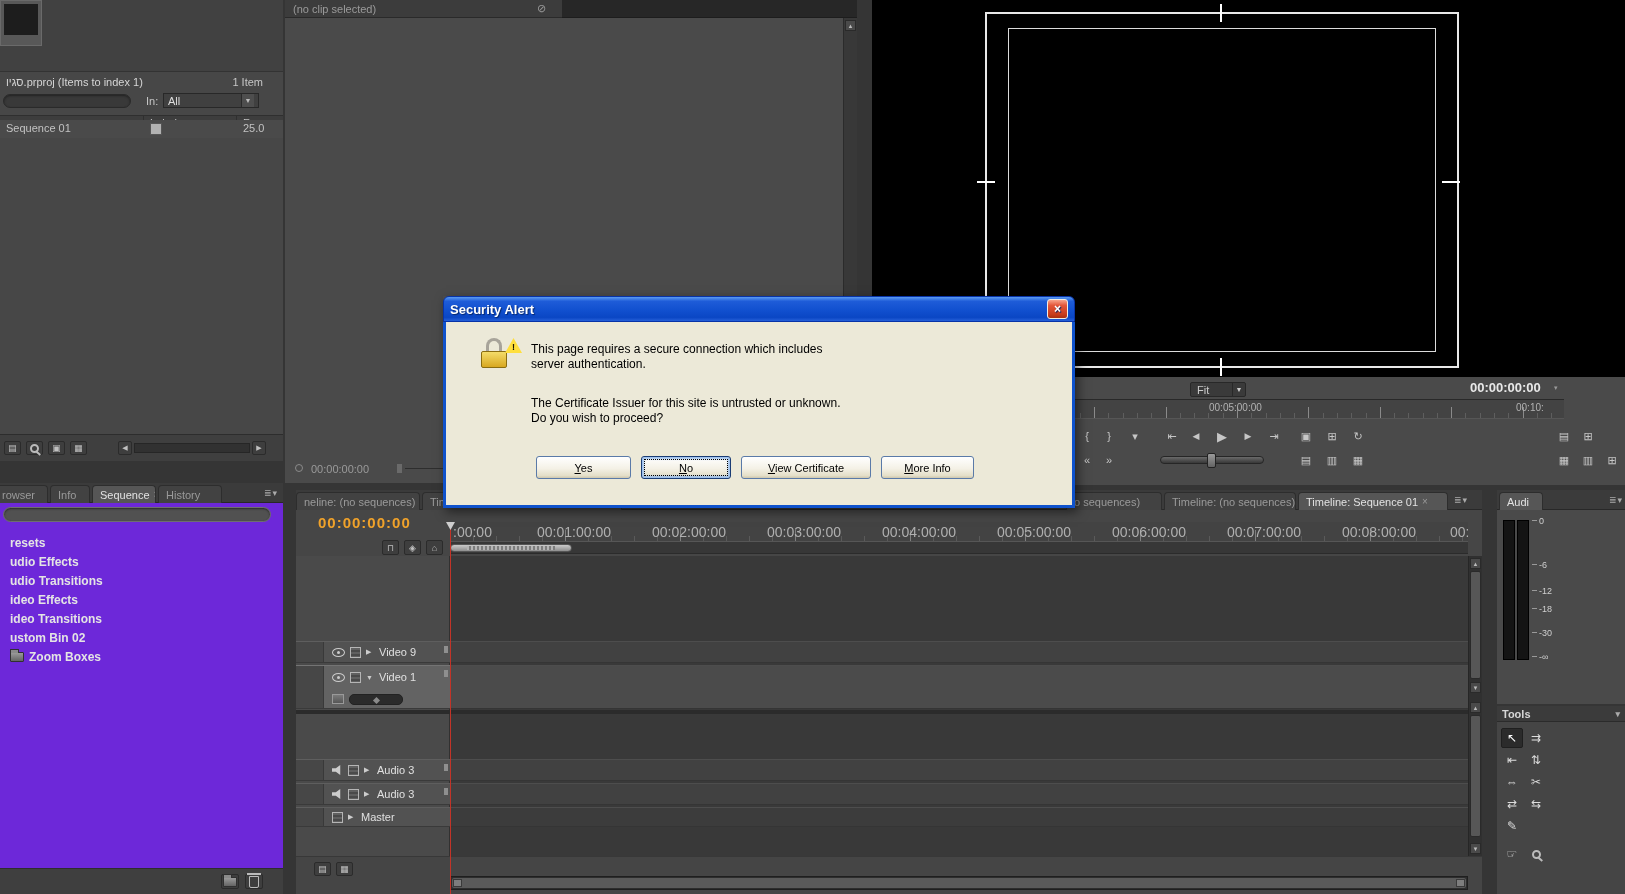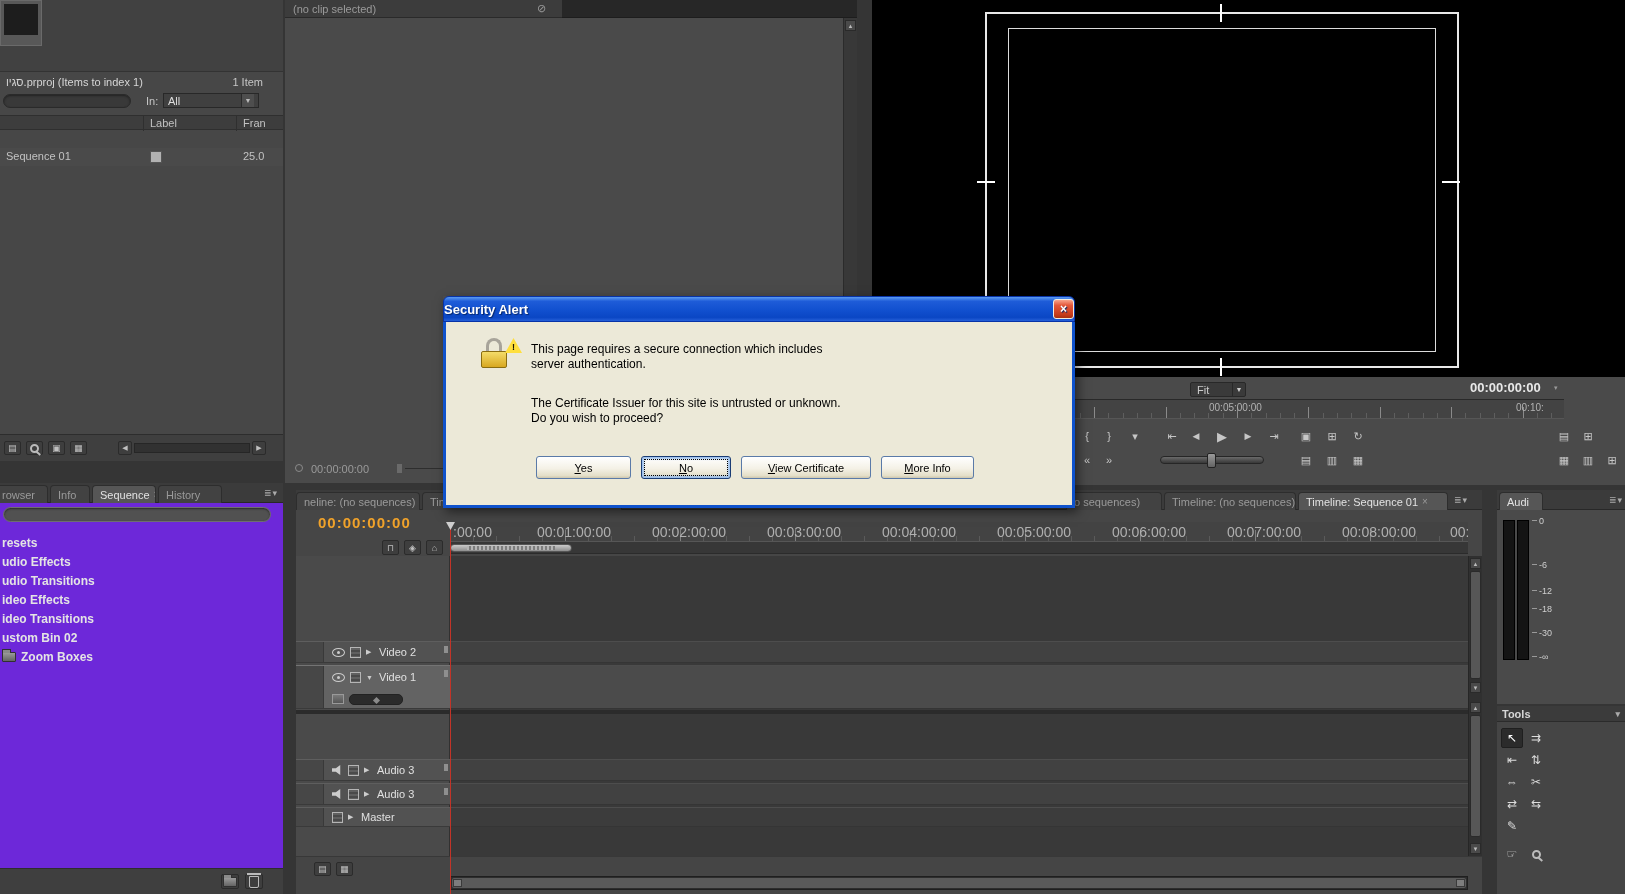--- a/index.html
+++ b/index.html
@@ -23,21 +23,21 @@
 
 
 .proj-preview{position:absolute;left:0;top:0;width:283px;height:72px;background:#414141;border-bottom:1px solid #333}
 .thumb{position:absolute;left:0;top:0;width:42px;height:46px;background:#585858;border:1px solid #6a6a6a}
 .thumb .inner{position:absolute;left:3px;top:3px;right:3px;bottom:10px;background:#1d1d1d}
 .proj-find{position:absolute;left:3px;top:94px;width:128px;height:14px;background:#393939;border:1px solid #2a2a2a;border-radius:7px;box-shadow:inset 0 1px 2px #222}
 .proj-dd{position:absolute;left:163px;top:93px;width:96px;height:15px;background:#404040;border:1px solid #282828;display:flex;align-items:center;padding:0 4px;color:#ddd}
 .proj-dd .val{flex:1}
 .proj-dd .dda{width:13px;height:13px;background:#4e4e4e;border-left:1px solid #2a2a2a;display:flex;align-items:center;justify-content:center;font-size:7px;color:#bbb}
 .proj-cols{position:absolute;left:0;top:115px;width:283px;height:15px;background:#3d3d3d;border-top:1px solid #2f2f2f;border-bottom:1px solid #2f2f2f;color:#bbb}
-.proj-row{position:absolute;left:0;top:148px;width:283px;height:18px;background:#4a4a4a;color:#ddd}
+.proj-row{position:absolute;left:0;top:120px;width:283px;height:18px;background:#4a4a4a;color:#ddd}
 .chip{position:absolute;left:150px;top:3px;width:12px;height:12px;background:#b2b2b2;border:1px solid #555}
 .proj-bottom{position:absolute;left:0;bottom:0;width:283px;height:27px;background:#3f3f3f;border-top:1px solid #2d2d2d}
 .mag{position:relative;width:9px;height:9px;border:2px solid #bbb;border-radius:50%;display:inline-block}
 .mag::after{content:"";position:absolute;right:-4px;bottom:-3px;width:6px;height:2px;background:#bbb;transform:rotate(40deg)}
 
 
 .src-head-l{position:absolute;left:0;top:0;width:277px;height:18px;background:#3c3c3c;border-bottom:1px solid #2a2a2a;display:flex;align-items:center;padding:0 8px;color:#9a9a9a}
 .src-head-r{position:absolute;left:277px;top:0;right:0;height:18px;background:#272727;border-bottom:1px solid #1d1d1d}
 .src-scroll{position:absolute;right:0;top:18px;bottom:0;width:14px;background:#383838;border-left:1px solid #2b2b2b}
 .ring{width:8px;height:8px;border:1px solid #8a8a8a;border-radius:50%;display:inline-block}
@@ -49,38 +49,38 @@
 .fit-dd .dda{width:13px;height:13px;border-left:1px solid #282828;display:flex;align-items:center;justify-content:center;font-size:7px}
 .pg-ruler{position:absolute;left:0;top:399px;width:692px;height:20px;background:#434343;border-top:1px solid #292929;border-bottom:1px solid #565656;overflow:hidden;
  background-image:repeating-linear-gradient(90deg,#8a8a8a 0 1px,transparent 1px 71.4px),repeating-linear-gradient(90deg,#5e5e5e 0 1px,transparent 1px 14.28px);
  background-repeat:repeat-x,repeat-x;background-size:100% 11px,100% 5px;background-position:left 8px bottom 0,left 8px bottom 0}
 .pg-ruler .lbl{position:absolute;top:2px;font-size:10px;color:#b2b2b2;white-space:nowrap}
 .shuttle{position:absolute;left:288px;top:456px;width:104px;height:8px;background:linear-gradient(180deg,#6a6a6a,#383838);border:1px solid #262626;border-radius:4px}
 .shuttle .th{position:absolute;left:46px;top:-4px;width:9px;height:15px;background:linear-gradient(#9a9a9a,#636363);border:1px solid #222;border-radius:2px}
 
 
 .xp-window{position:absolute;left:443px;top:296px;width:632px;height:212px;z-index:50;box-shadow:3px 4px 10px rgba(0,0,0,.5)}
-.xp-titlebar{position:relative;height:26px;border-radius:6px 6px 0 0;background:linear-gradient(180deg,#5A9AF2 0%,#1E5CD8 18%,#1150CF 55%,#0A46C4 85%,#2560D8 100%);border:1px solid #0733A8;display:flex;align-items:center;padding:0 0;color:#fff;font-weight:bold;font-size:13px;text-shadow:1px 1px 1px #05266b}
+.xp-titlebar{position:relative;height:26px;border-radius:6px 6px 0 0;background:linear-gradient(180deg,#5A9AF2 0%,#1E5CD8 18%,#1150CF 55%,#0A46C4 85%,#2560D8 100%);border:1px solid #0733A8;display:flex;align-items:center;padding:0 6px;color:#fff;font-weight:bold;font-size:13px;text-shadow:1px 1px 1px #05266b}
 .xp-close{margin-left:auto;width:21px;height:20px;border:1px solid #f0ece4;border-radius:3px;background:linear-gradient(180deg,#F8A58C 0%,#E4573A 30%,#C83C1C 80%,#A83010 100%);color:#fff;font-weight:bold;font-size:12px;display:flex;align-items:center;justify-content:center}
 .xp-body{position:relative;height:186px;background:#ece9d8;border:3px solid #0F52CC;border-top:none;color:#000;font-size:12px}
 .xp-body .ln{position:absolute;left:85px;white-space:nowrap}
 .xp-btn{position:absolute;top:134px;height:23px;background:linear-gradient(180deg,#ffffff,#f4f1e6 55%,#e4dfc9 88%,#cfc7ae);border:1px solid #5a7aa8;border-radius:3px;font-size:11px;color:#000;display:flex;align-items:center;justify-content:center;font-family:"Liberation Sans",sans-serif}
 .xp-btn>span{display:inline-block}
 .xp-btn>span::first-letter{text-decoration:underline}
 .xp-btn.default{border:1px solid #1a3c74;box-shadow:inset 0 0 2px 2px #9cc0ee;outline:1px dotted #000;outline-offset:-4px}
 .lock-icon{position:absolute;left:35px;top:16px;width:36px;height:38px}
 .shackle{width:16px;height:13px;border:3px solid #a8a49a;border-bottom:none;border-radius:8px 8px 0 0;margin-left:5px}
 .lockbody{width:26px;height:17px;background:linear-gradient(180deg,#f4dc6a,#d8a820);border:1px solid #8a6d10;border-radius:2px}
 .warn{position:absolute;right:-5px;top:0;width:17px;height:15px}
 .warn-tri{position:absolute;left:0;top:0;width:17px;height:15px;background:#ffdf3d;clip-path:polygon(50% 0,100% 100%,0 100%);filter:drop-shadow(0 0 1px #806800)}
 .warn-mark{position:absolute;left:7px;top:4px;font-size:9px;font-weight:bold;color:#201800}
 
 
 .fx-filter{position:absolute;left:3px;top:24px;width:268px;height:15px;background:#515151;border:1px solid #6e6e6e;border-radius:8px;box-shadow:inset 0 1px 2px #2a2a2a}
-.fx-row{position:absolute;left:0;width:283px;height:19px;display:flex;align-items:center;gap:5px;padding-left:2px;font-weight:bold;color:#e4e4e4;font-size:12px}
+.fx-row{position:absolute;left:8px;width:283px;height:19px;display:flex;align-items:center;gap:5px;padding-left:2px;font-weight:bold;color:#e4e4e4;font-size:12px}
 .bin-icon{position:relative;width:14px;height:10px;background:linear-gradient(#9a9a9a,#646464);border:1px solid #303030;border-radius:1px;flex:0 0 auto}
 .bin-icon::before{content:"";position:absolute;left:-1px;top:-4px;width:7px;height:3px;background:#8a8a8a;border:1px solid #303030;border-bottom:none;border-radius:1px 1px 0 0}
 .trash{position:relative;width:10px;height:12px;border:1px solid #bbb;border-radius:0 0 2px 2px}
 .trash::before{content:"";position:absolute;left:-3px;top:-4px;width:14px;height:2px;background:#bbb}
 
 
 .tl-tc{position:absolute;left:22px;top:24px;font-size:15px;font-weight:bold;color:#f0a22a;letter-spacing:1px}
 .tl-ruler{position:absolute;left:154px;right:14px;top:32px;height:20px;background:#434343;border-bottom:1px solid #565656;overflow:hidden;
  background-image:repeating-linear-gradient(90deg,#7f7f7f 0 1px,transparent 1px 115px),repeating-linear-gradient(90deg,#5a5a5a 0 1px,transparent 1px 23px);
  background-repeat:repeat-x,repeat-x;background-size:100% 11px,100% 5px;background-position:left 0 bottom 0,left 0 bottom 0}
@@ -334,21 +334,21 @@
     <div class="abs" style="left:0;top:66px;bottom:38px;width:154px;background:#4a4a4a;border-right:1px solid #313131"></div>
     <div class="abs" style="left:154px;right:14px;top:66px;bottom:38px;background:#393939"></div>
 
 
     <div class="trk" style="top:151px;height:22px">
       <div class="trk-head">
         <span class="tgt"></span>
         <span class="eye"></span>
         <span class="filmbox"></span>
         <span class="tri">▶</span>
-        <span class="tname">Video 2</span>
+        <span class="tname">Video 9</span>
         <span class="nub"></span>
       </div>
       <div class="lane"></div>
     </div>
 
     <div class="trk sel" style="top:175px;height:44px">
       <div class="trk-head tall">
         <span class="tgt"></span>
         <div class="hl1">
           <span class="eye"></span>

